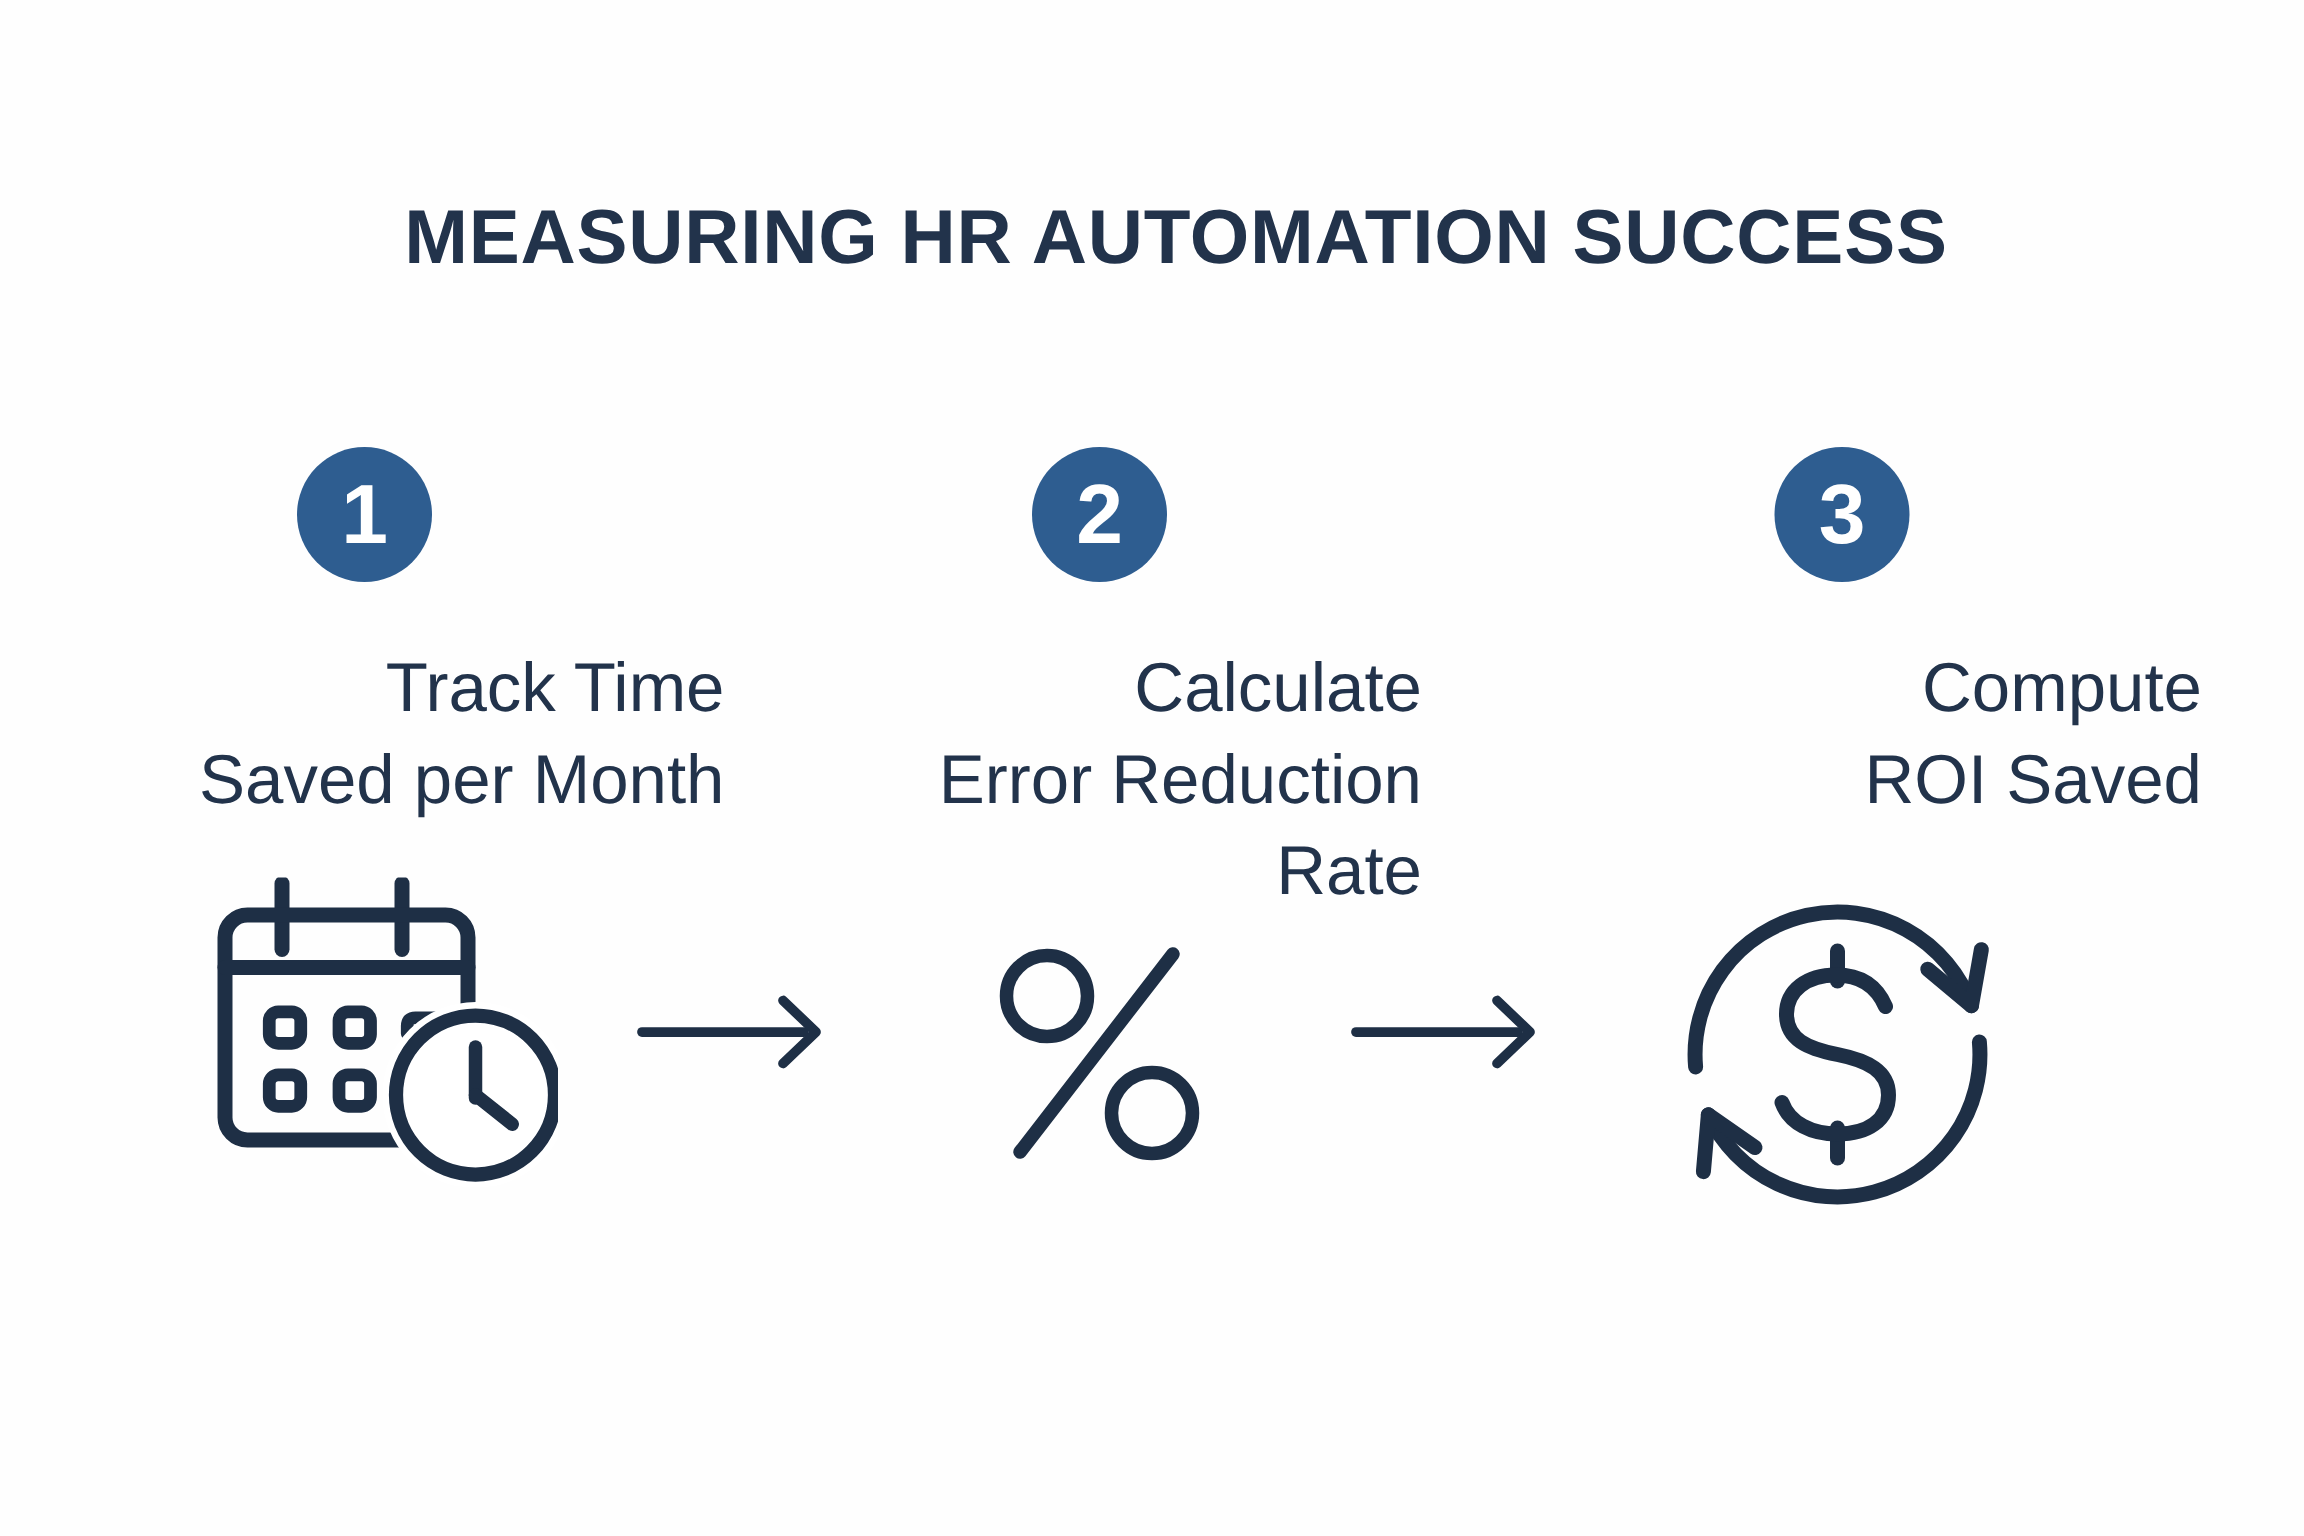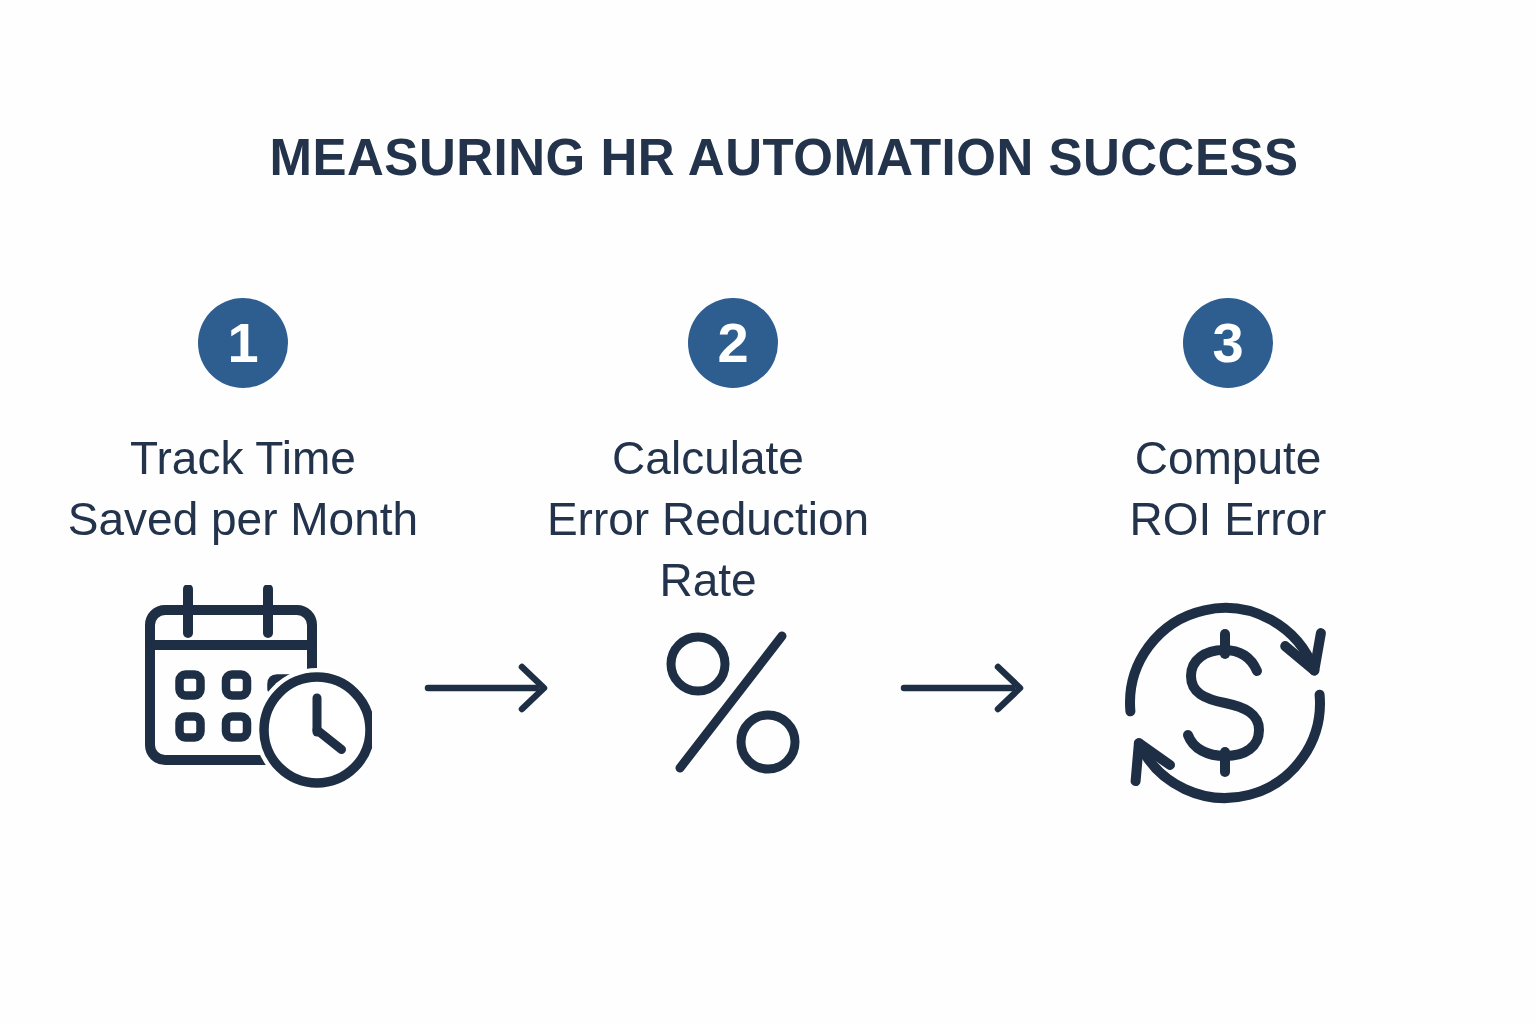--- a/index.html
+++ b/index.html
@@ -38,21 +38,21 @@
     font-weight: 700;
     line-height: 1;
   }
   .badge.c1 { left: 198px; }
   .badge.c2 { left: 688px; }
   .badge.c3 { left: 1183px; }
   .step-label {
     position: absolute;
     top: 428px;
     width: 480px;
-    text-align: center;
+    text-align: right;
     font-size: 46px;
     line-height: 61px;
     font-weight: 500;
     color: var(--ink, #22334b);
     white-space: pre-line;
   }
   .step-label.c1 { left: 3px; }
   .step-label.c2 { left: 468px; }
   .step-label.c3 { left: 988px; }
   .icon { position: absolute; color: var(--stroke, #1e2f45); }
@@ -126,21 +126,21 @@
     <path d="M6 30 H114"></path>
     <path d="M100 9 L122 30 L100 51"></path>
   </svg>
 
   
   <section style="display:contents">
     <div class="badge c3">
       <span>3</span>
     </div>
     <div class="step-label c3">Compute
-ROI Error</div>
+ROI Saved</div>
     <svg class="icon roi" width="210" height="210" viewBox="0 0 210 210" fill="none" stroke="currentColor" stroke-linecap="round" stroke-linejoin="round">
 
       <path d="M10.4 113.3 A95 95 0 0 1 194.3 72.5" stroke-width="10"></path>
       <path d="M165.2 48.1 L194.3 72.5 L200.9 35.1" stroke-width="10"></path>
 
       <path d="M199.6 96.7 A95 95 0 0 1 18.9 145.2" stroke-width="10"></path>
       <path d="M50 167 L18.9 145.2 L15.6 183.1" stroke-width="10"></path>
 
       <path d="M105 36 V56" stroke-width="10"></path>
       <path d="M105 154 V174" stroke-width="10"></path>

